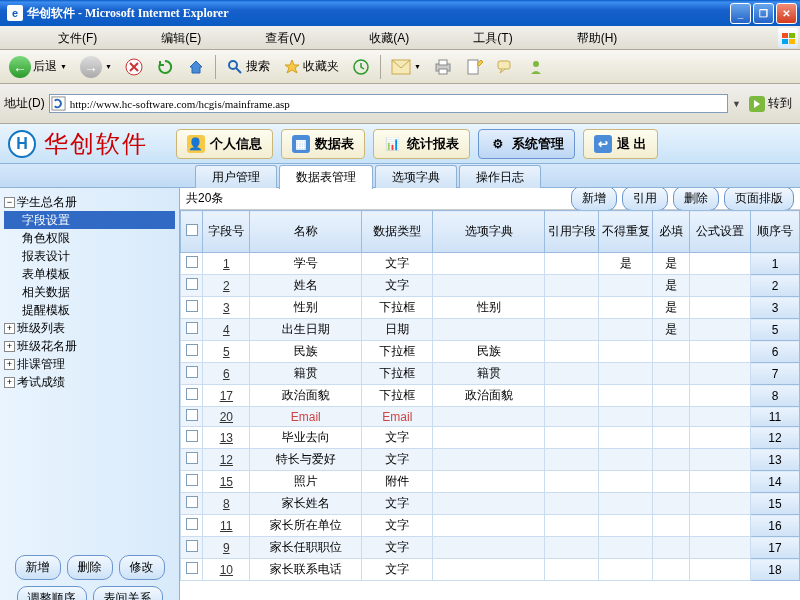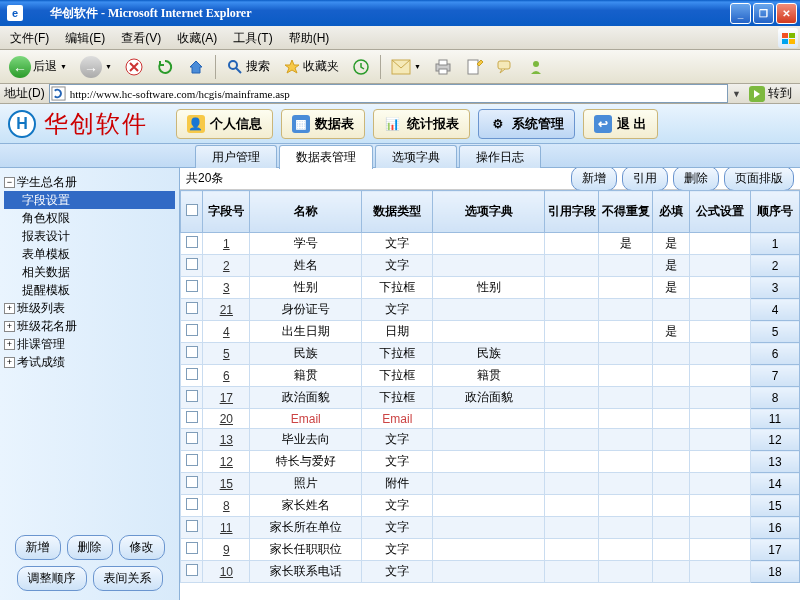--- a/index.html
+++ b/index.html
@@ -1,31 +1,31 @@
 <!DOCTYPE html>
 <html><head>
 <meta charset="utf-8">
 <style>
 * { margin:0; padding:0; box-sizing:border-box; }
 body { font-family:"SimSun","宋体",Arial,sans-serif; font-size:12px; background:#ece9d8; overflow:hidden; width:800px; height:600px; }
 .titlebar { height:26px; background:linear-gradient(#0a5bc4,#3c8ef0 8%,#1660cb 40%,#0a5bc4); display:flex; align-items:center; color:#fff; padding:0 3px; }
 .titlebar .favico { width:16px; height:16px; background:#fff; border-radius:2px; display:flex; align-items:center; justify-content:center; color:#0a5bc4; font-weight:bold; font-size:11px; margin:0 4px; }
-.titlebar .ttxt { flex:1; font-family:Tahoma,SimSun; font-size:12px; font-weight:bold;margin-left:23px; }
+.titlebar .ttxt { flex:1; font-family:Tahoma,SimSun; font-size:12px; font-weight:bold; }
 .winbtn { width:21px; height:21px; margin-left:2px; border:1px solid #fff; border-radius:3px; background:linear-gradient(#6aa6ec,#2363c7); display:flex; align-items:center; justify-content:center; color:#fff; font-family:Arial; font-weight:bold; font-size:10px; }
 .winbtn.close { background:linear-gradient(#f08d7a,#d43b1f); }
 .menubar { height:24px; background:linear-gradient(#f1f0ec,#e0ddd1); border-bottom:1px solid #aca899; display:flex; padding:0 2px; }
-.menubar .mitem { padding:4px 8px; line-height:16px; }
+.menubar .mitem { padding:4px 8px; line-height:16px;margin-left:48px; }
 .menubar .win { margin-left:auto; width:20px; height:20px; background:linear-gradient(#fff,#dce9f7); border-radius:3px; display:flex; flex-wrap:wrap; align-content:center; justify-content:center; gap:1px; padding:3px; margin-top:2px; }
 .menubar .win span { width:6px; height:5px; }
 .toolbar { height:34px; background:linear-gradient(#f8f7f3,#e5e2d1); border-bottom:1px solid #aca899; display:flex; align-items:center; padding:2px 4px; gap:3px; }
 .tbtn { height:28px; display:flex; align-items:center; padding:0 4px; border:1px solid transparent; border-radius:3px; gap:2px; }
 .tcirc { width:22px; height:22px; border-radius:50%; display:flex; align-items:center; justify-content:center; font-family:Arial; font-weight:bold; font-size:14px; }
 .sep { width:1px; height:24px; background:#aca899; margin:0 2px; }
 .tdrop { font-size:7px; color:#000; margin-left:1px; }
-.addrbar { height:20px; background:linear-gradient(#f1f0ec,#e0ddd1); border-bottom:1px solid #aca899; display:flex; align-items:center; padding:0 4px; gap:4px; }
+.addrbar { height:40px; background:linear-gradient(#f1f0ec,#e0ddd1); border-bottom:1px solid #aca899; display:flex; align-items:center; padding:0 4px; gap:4px; }
 .addrbar input { flex:1; height:19px; border:1px solid #7f9db9; padding:0 3px 0 20px; font-family:Tahoma; font-size:11px; }
 .addrwrap { position:relative; flex:1; display:flex; }
 .addrwrap .ieico { position:absolute; left:2px; top:2px; width:15px; height:15px; }
 .gobtn { display:flex; align-items:flex-end; gap:3px; padding:0 4px; }
 .appheader { height:40px; background:linear-gradient(#e9f4fe,#c9e3f8); border-bottom:1px solid #8db2d8; display:flex; align-items:center; padding:0 8px; gap:8px; }
 .logo { width:28px; height:28px; border:2px solid #1176c3; border-radius:50%; background:#fff; display:flex; align-items:center; justify-content:center; color:#1176c3; font-weight:bold; font-size:16px; font-family:Arial; }
 .apptitle { font-size:24px; font-weight:normal; color:#c00; font-family:"SimHei","SimSun"; letter-spacing:2px; }
 .navbtn { height:30px; padding:0 10px; background:linear-gradient(#fdfdf0,#f3edd1); border:1px solid #cbb678; border-radius:4px; display:flex; align-items:center; gap:5px; font-size:13px; font-weight:bold; }
 .navbtn.active { background:linear-gradient(#e3eefc,#bcd6f4); border-color:#6a95cf; }
 .navico { width:18px; height:18px; border-radius:3px; display:flex; align-items:center; justify-content:center; font-size:12px; }
@@ -40,21 +40,21 @@
 .treenode.child { padding-left:18px; }
 .treenode.sel { background:#316ac5; color:#fff; }
 .sidebtns { padding:6px; display:flex; flex-wrap:wrap; gap:6px; margin-top:auto; margin-bottom:20px; justify-content:center; }
 .pillbtn { padding:3px 10px; background:linear-gradient(#f2f8ff,#cde2f7); border:1px solid #6a95cf; border-radius:10px; font-size:12px; cursor:pointer; }
 .main { flex:1; display:flex; flex-direction:column; overflow:hidden; }
 .mtop { height:22px; display:flex; align-items:center; padding:0 6px; border-bottom:1px solid #ccc; }
 .mtop .cnt { font-size:12px; }
 .mtop .actions { margin-left:auto; display:flex; gap:5px; }
 .gridwrap { flex:1; overflow-y:auto; overflow-x:hidden; }
 table.grid { width:100%; border-collapse:collapse; font-size:12px; }
-table.grid th { background:linear-gradient(#eaf3fd,#cfe2f6); border:1px solid #9bbcdf; padding:12px 2px; font-weight:bold; text-align:center; height:22px; white-space:nowrap; }
+table.grid th { background:linear-gradient(#eaf3fd,#cfe2f6); border:1px solid #9bbcdf; padding:12px 2px; font-weight:normal; text-align:center; height:22px; white-space:nowrap; }
 table.grid td { border:1px solid #c9dcf0; padding:2px; text-align:center; height:19px; }
 table.grid tr:nth-child(even) td { background:#edf4fc; }
 table.grid td.ord { background:linear-gradient(#eaf3fd,#cfe2f6) !important; border:1px solid #9bbcdf; }
 table.grid td a { color:#333; text-decoration:underline; }
 table.grid td .em { color:#c44; }
 .chk { width:12px; height:12px; border:1px solid #7f9db9; display:inline-block; background:#fff; }
 svg { display:block; }
 </style>
 </head>
 <body>
@@ -313,32 +313,20 @@
               <td><span>下拉框</span></td>
               <td>性别</td>
               <td></td>
               <td></td>
               <td>是</td>
               <td></td>
               <td class="ord">3</td>
             </tr>
             <tr>
               <td><span class="chk"></span></td>
-              <td><a>21</a></td>
-              <td><span>身份证号</span></td>
-              <td><span>文字</span></td>
-              <td></td>
-              <td></td>
-              <td></td>
-              <td></td>
-              <td></td>
-              <td class="ord">4</td>
-            </tr>
-            <tr>
-              <td><span class="chk"></span></td>
               <td><a>4</a></td>
               <td><span>出生日期</span></td>
               <td><span>日期</span></td>
               <td></td>
               <td></td>
               <td></td>
               <td>是</td>
               <td></td>
               <td class="ord">5</td>
             </tr>

